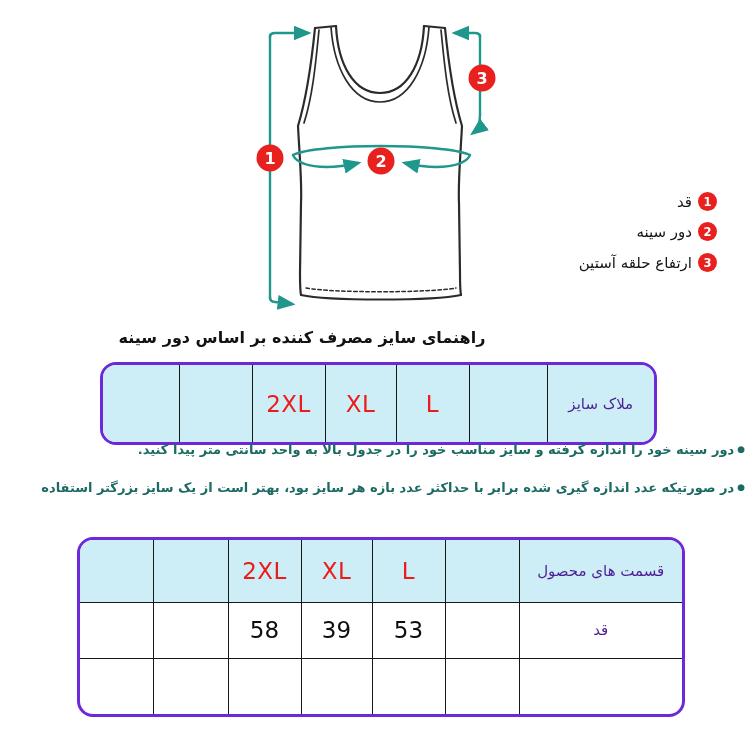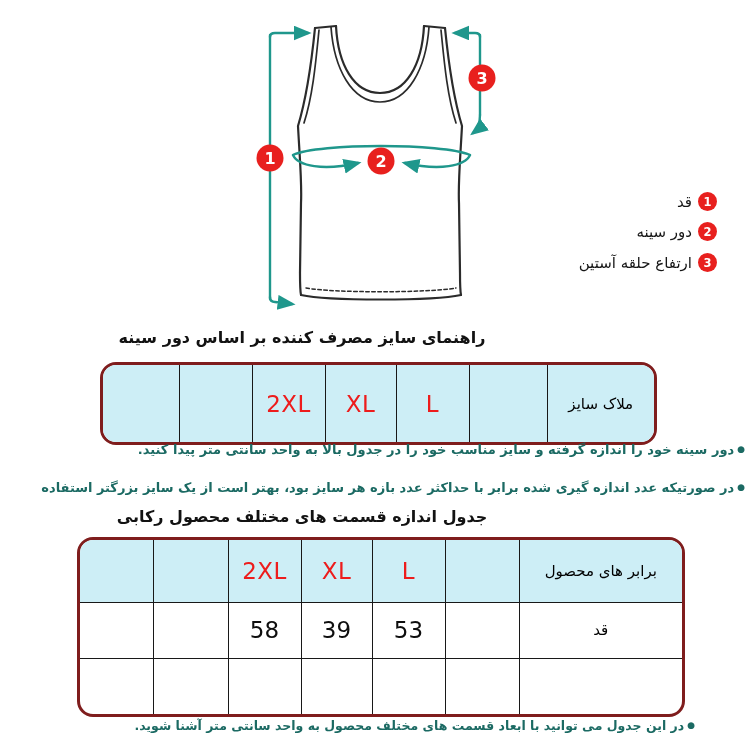--- a/index.html
+++ b/index.html
@@ -17,31 +17,31 @@
     direction:ltr;flex:0 0 19px;
   }
   .legend-label{font-size:15px;color:#161616;white-space:nowrap;}
   
   .tbl-title{
     position:absolute;left:0;width:604px;text-align:center;direction:rtl;
     font-size:16px;font-weight:bold;color:#121212;
   }
   
   .tblwrap{
-    position:absolute;border:3px solid #7f1d1d;border-radius:16px;overflow:hidden;background:#fff;
+    position:absolute;border:3px solid #6d28d9;border-radius:16px;overflow:hidden;background:#fff;
   }
   .tblwrap table{border-collapse:collapse;width:100%;height:100%;table-layout:fixed;}
   .tblwrap td{border:1.4px solid #181818;text-align:center;vertical-align:middle;padding:0;}
   .tblwrap td:first-child{border-left:none}
   .tblwrap td:last-child{border-right:none}
   .tblwrap tr:first-child td{border-top:none}
   .tblwrap tr:last-child td{border-bottom:none}
   .tblwrap tr.hdr td{background:#cdeef6;}
   td.size{color:#ed1c1c;font-size:23px;letter-spacing:0.5px;}
-  td.lbl{direction:rtl;font-size:15px;color:#000000;}
+  td.lbl{direction:rtl;font-size:15px;color:#4c1d95;}
   td.val{font-size:23px;color:#0e0e0e;}
   #t1 td.val{font-size:30px;}
   
   .note-line{
     position:absolute;right:5px;left:5px;text-align:right;direction:rtl;
     color:#1b6a63;font-size:13px;font-weight:bold;white-space:nowrap;overflow:hidden;margin-left:36px;
   }
   .bullet{font-size:9px;vertical-align:2px;padding-left:3px;}
   .bottom-note{right:55px;left:10px;font-size:12.5px;}
 </style>
@@ -145,42 +145,41 @@
       </table>
   </div>
 
   <div class="note-line" style="top:442px;">
     <span class="bullet">●</span><span>دور سینه خود را اندازه گرفته و سایز مناسب خود را در جدول بالا به واحد سانتی متر پیدا کنید.</span>
   </div>
   <div class="note-line" style="top:480px;">
     <span class="bullet">●</span><span>در صورتیکه عدد اندازه گیری شده برابر با حداکثر عدد بازه هر سایز بود، بهتر است از یک سایز بزرگتر استفاده نمایید.</span>
   </div>
 
-  <div class="tbl-title" style="top:507px;">جدول اندازه قسمت های مختلف محصول رکابی</div>
 
   <div class="tblwrap" id="t2" style="left:77px;top:537px;width:602px;height:174px;">
     <table>
       <colgroup>
         <col style="width:73px">
           <col style="width:75px">
           <col style="width:73px">
         <col style="width:71px">
           <col style="width:73px">
           <col style="width:74px">
           <col>
       </colgroup>
       <tbody>
           <tr class="hdr" style="height:45px;">
         <td></td>
         <td></td>
         <td class="size">2XL</td>
         <td class="size">XL</td>
         <td class="size">L</td>
         <td></td>
-        <td class="lbl">برابر های محصول</td>
+        <td class="lbl">قسمت های محصول</td>
       </tr>
       <tr style="height:41px;">
         <td></td>
         <td></td>
         <td class="val">58</td>
         <td class="val">39</td>
         <td class="val">53</td>
         <td></td>
         <td class="lbl">قد</td>
       </tr>
@@ -190,17 +189,14 @@
         <td class="val"></td>
         <td class="val"></td>
         <td class="val"></td>
         <td></td>
         <td class="lbl"></td>
       </tr>
     </tbody>
       </table>
   </div>
 
-  <div class="note-line bottom-note" style="top:718px;">
-    <span class="bullet">●</span><span>در این جدول می توانید با ابعاد قسمت های مختلف محصول به واحد سانتی متر آشنا شوید.</span>
-  </div>
 
 </div>
 
 </body></html>

